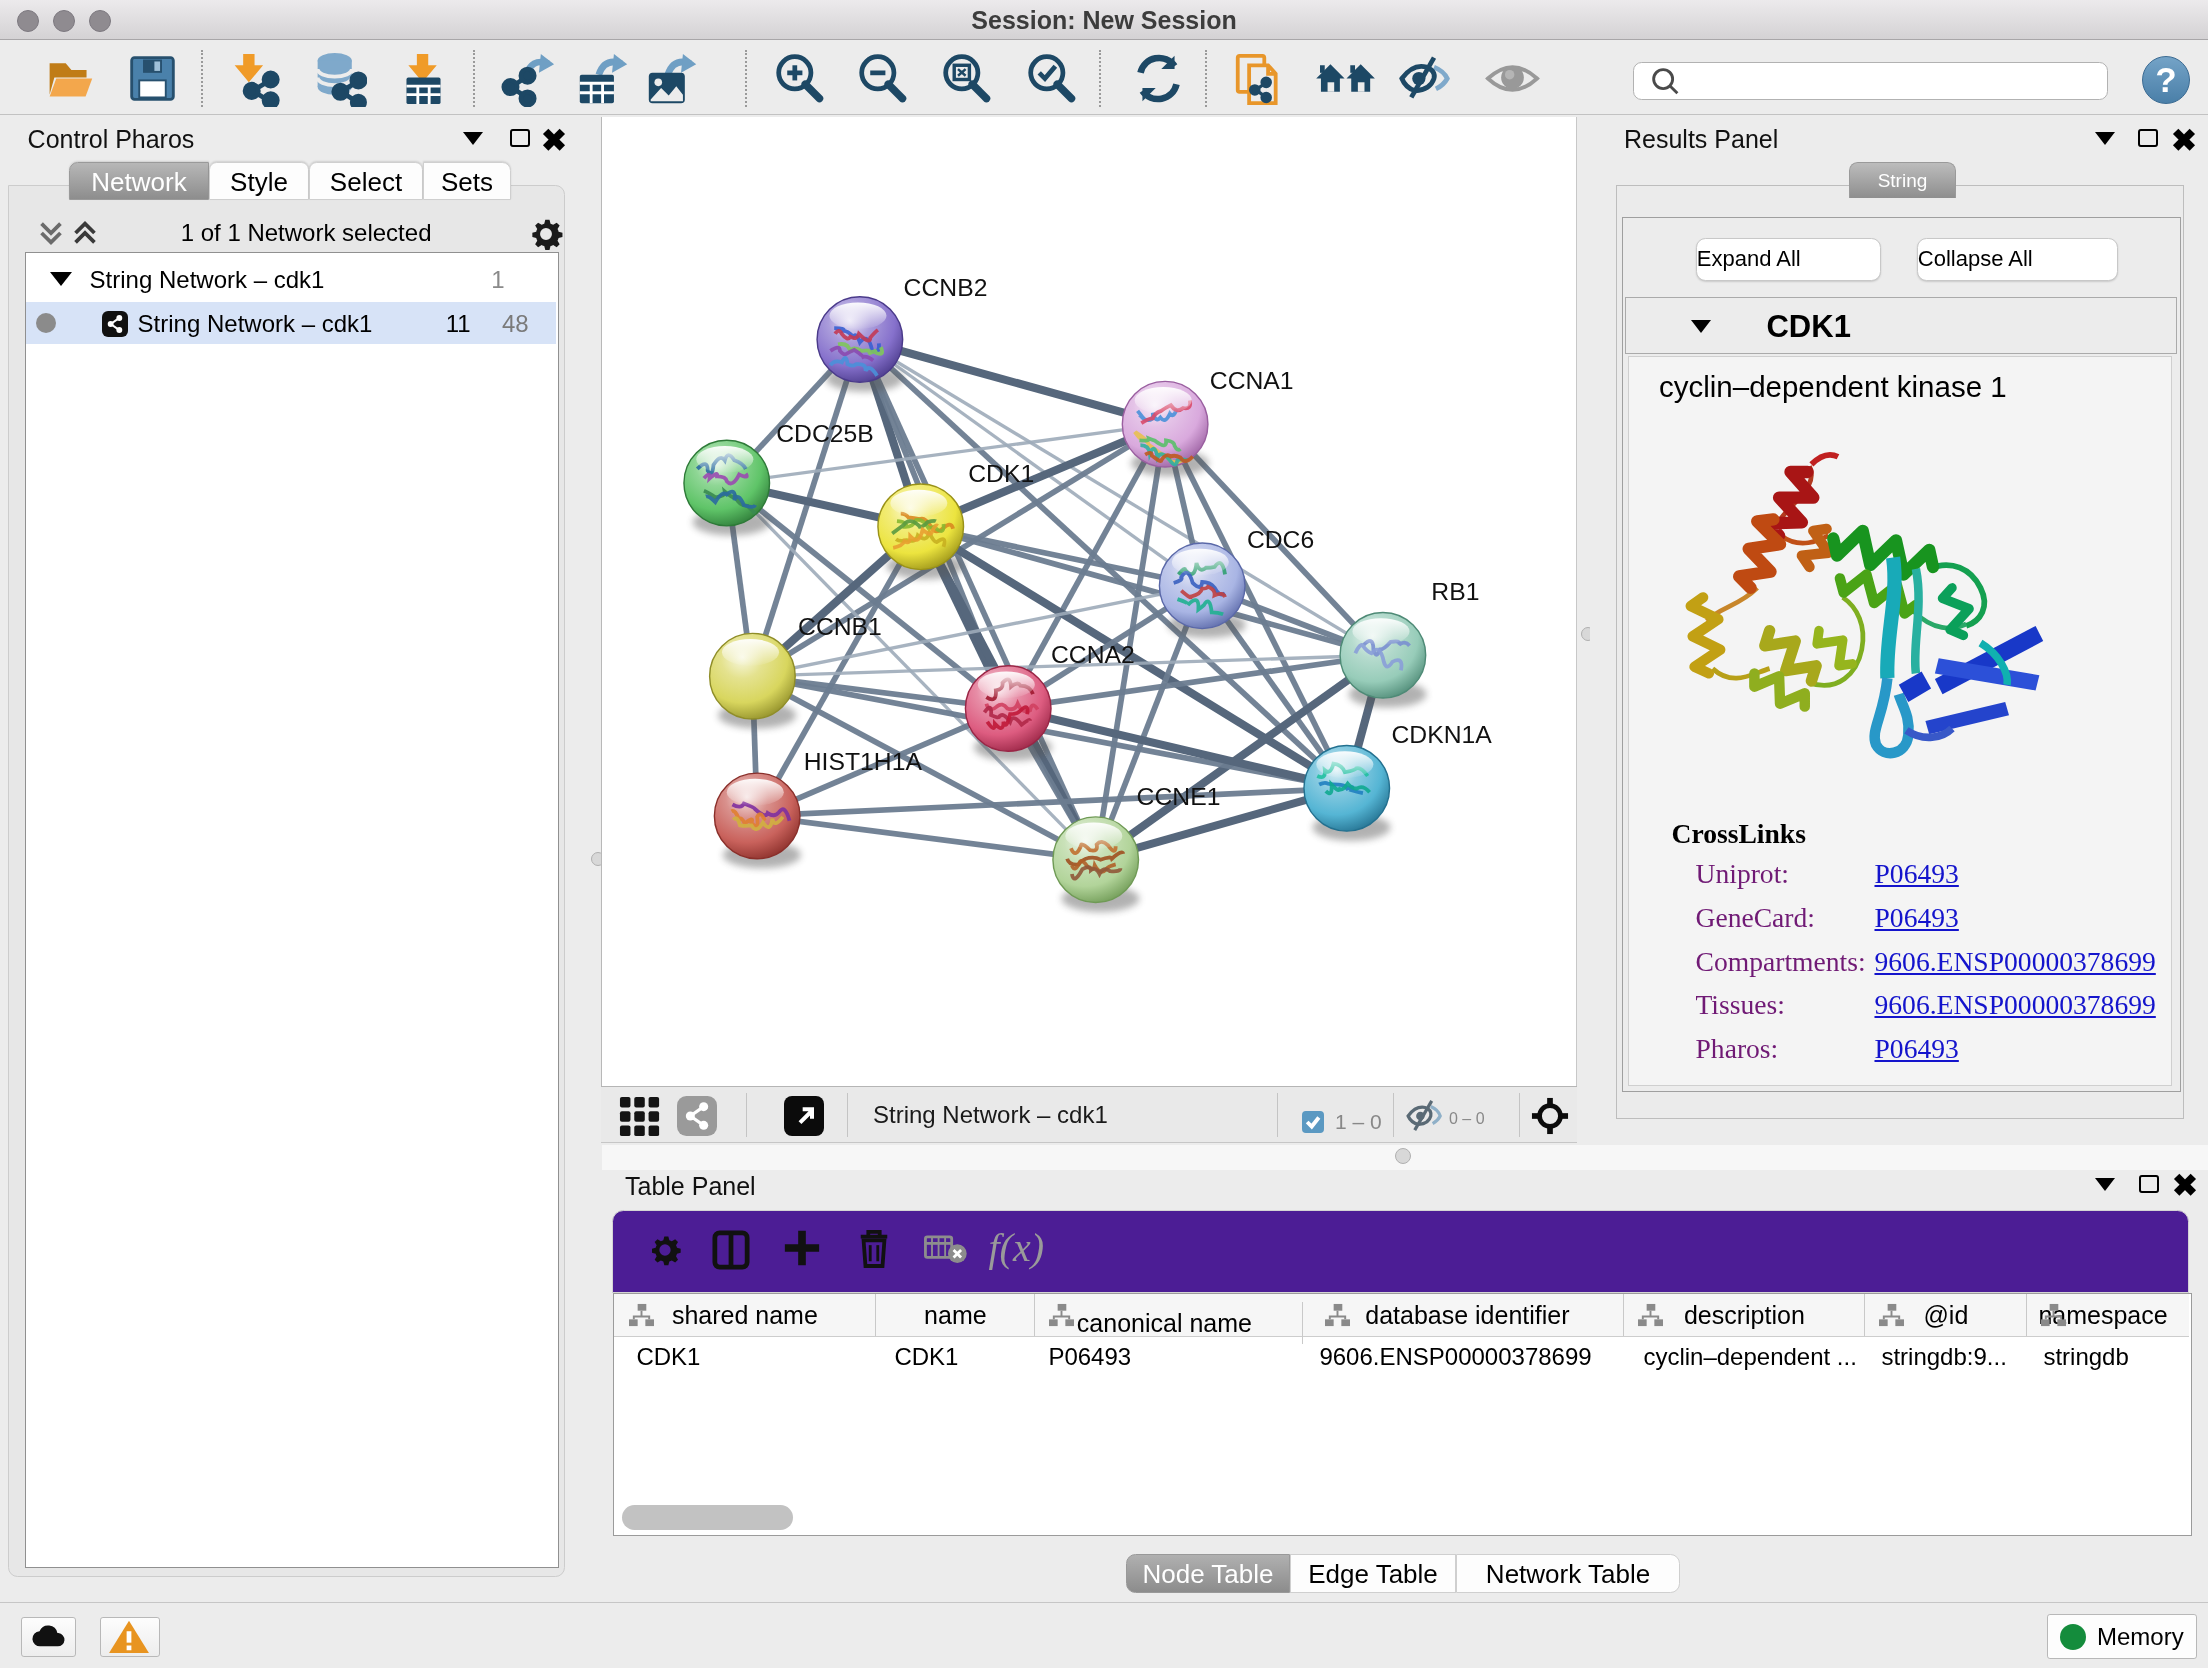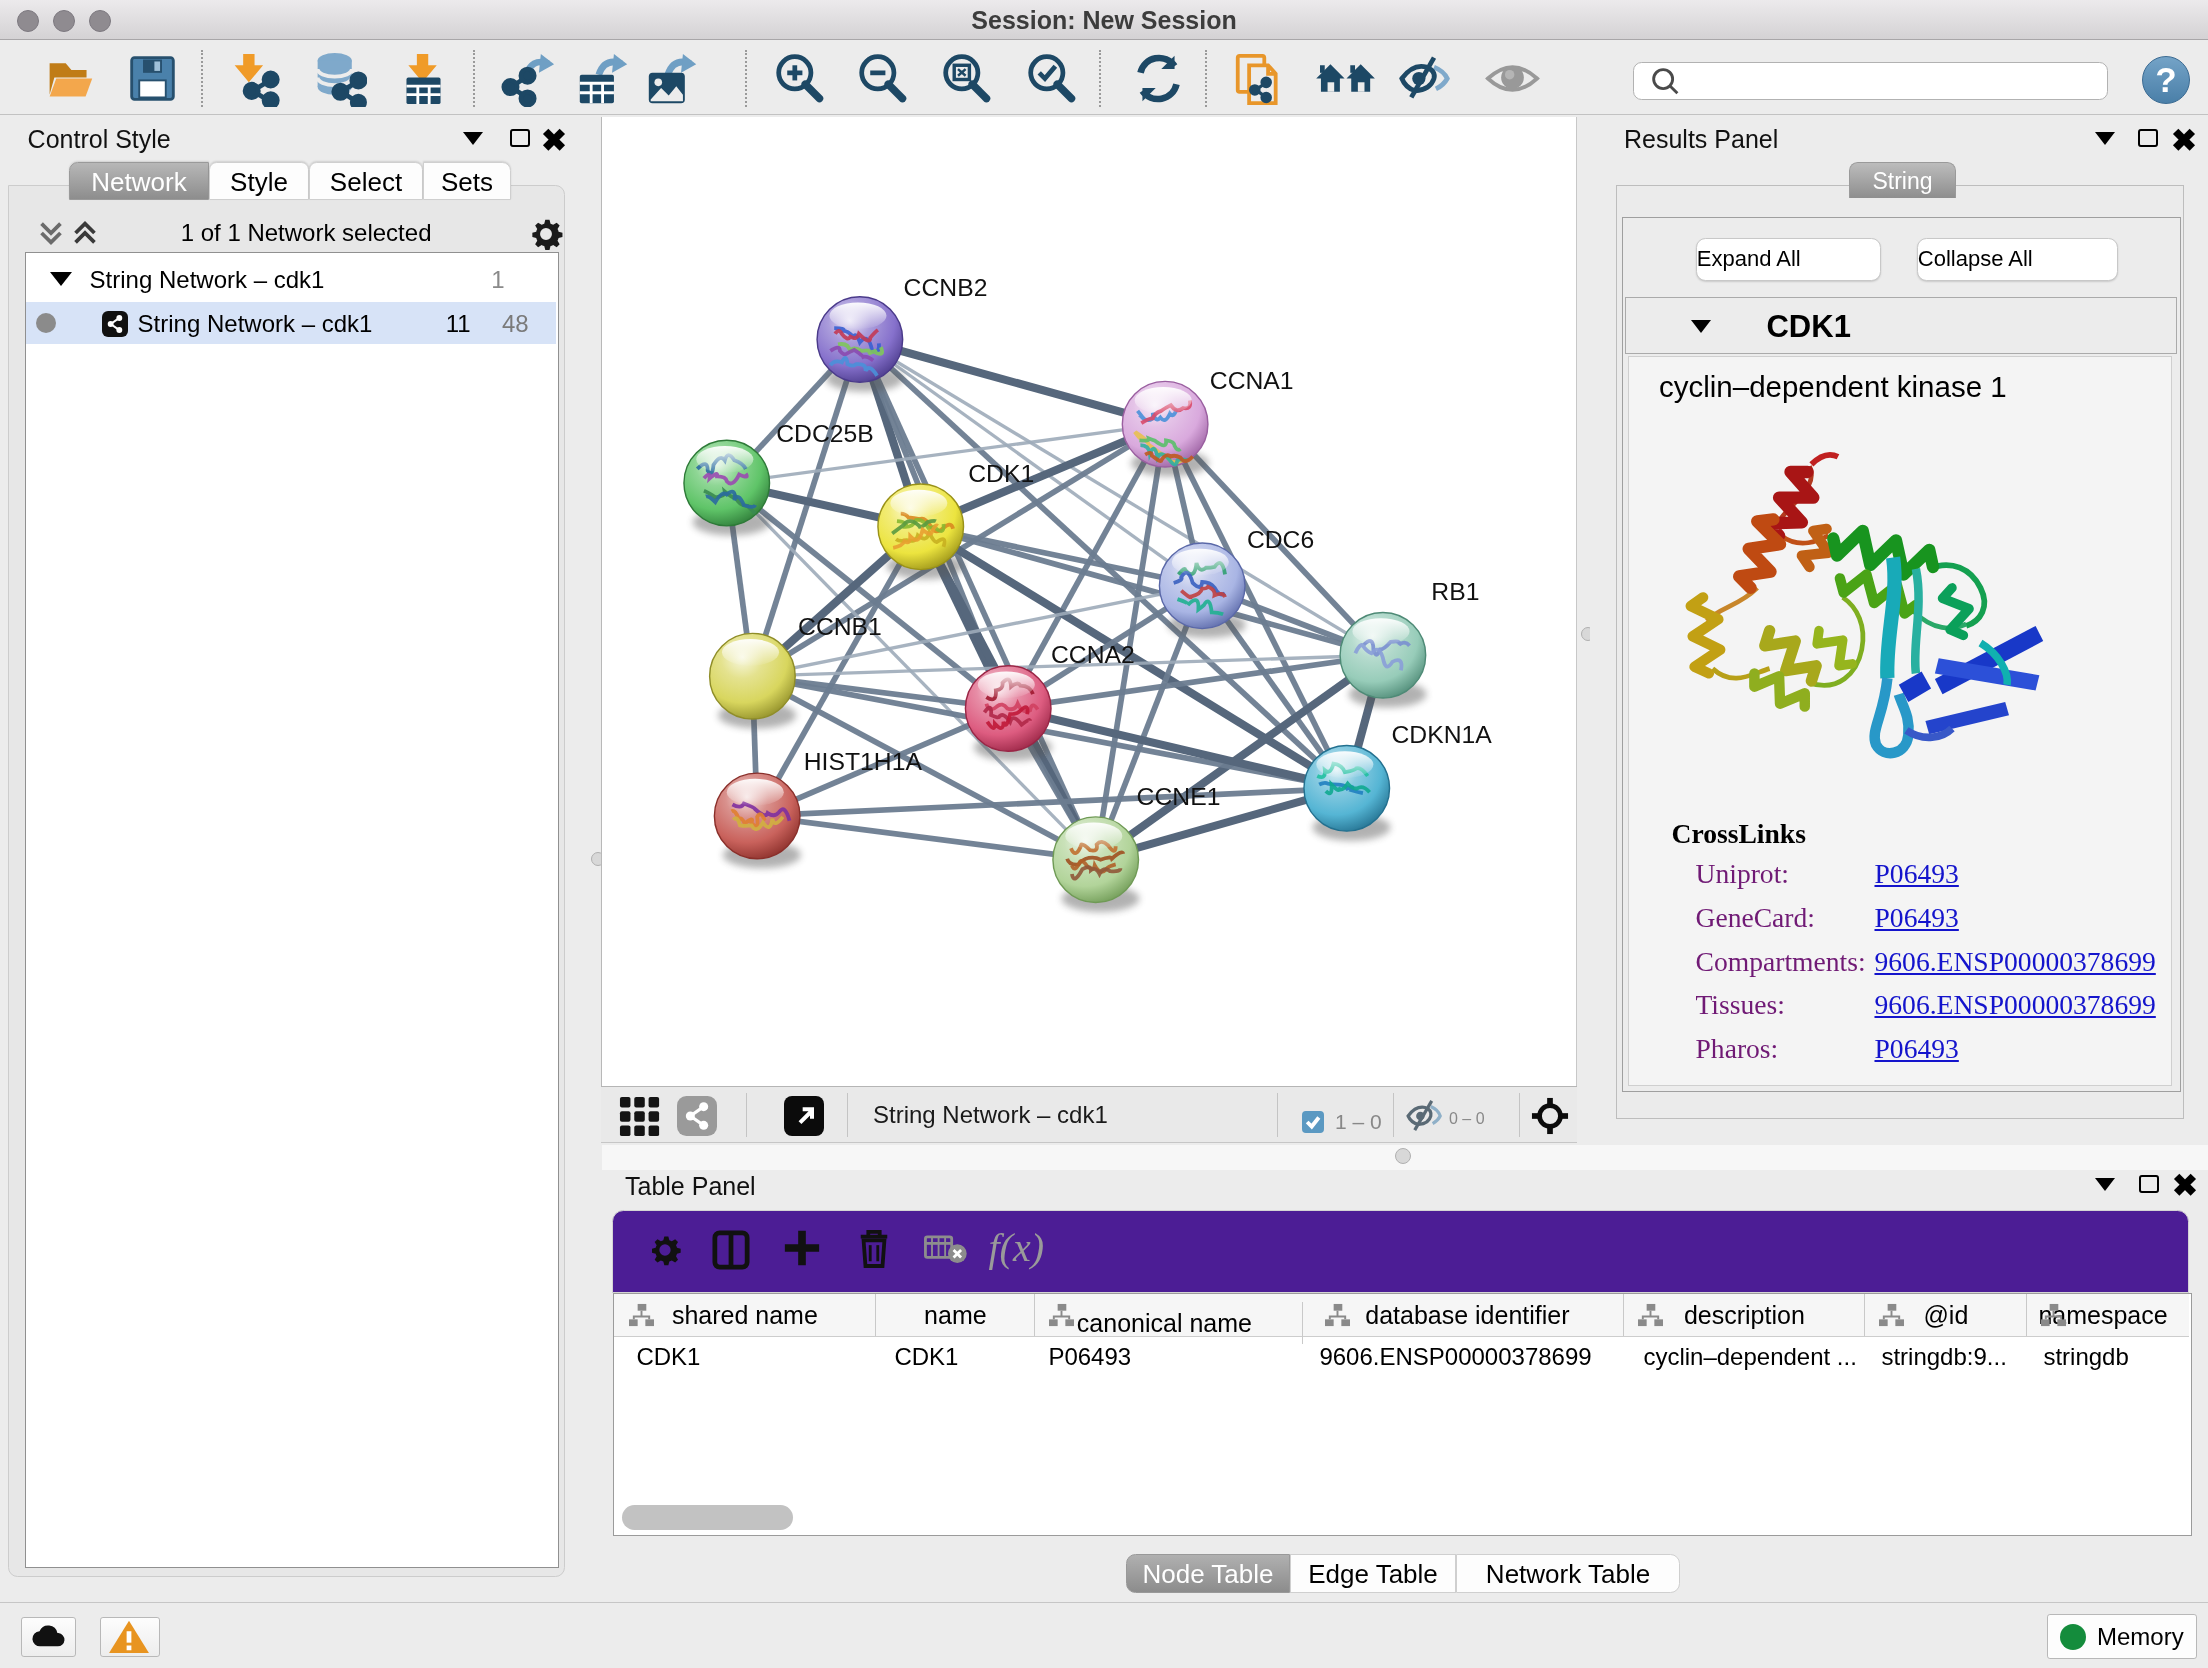--- a/index.html
+++ b/index.html
@@ -26,21 +26,21 @@
 .lrow { position:absolute; left:0; width:530px; height:44px; font-size:24px; }
 #canvas { position:absolute; left:601px; top:117px; width:976px; height:969px; background:#ffffff; border-left:1px solid #b8b8b8; border-right:1px solid #c8c8c8; }
 #cbar { position:absolute; left:601px; top:1086px; width:976px; height:57px; background:#e9e9e9; border-top:1px solid #b5b5b5; border-bottom:1px solid #c6c6c6; }
 .cbsep { position:absolute; top:5.7px; height:44px; width:0; border-left:1.9px solid #c4c4c4; }
 #hsplit { position:absolute; left:602px; top:1145px; width:1606px; height:25px; background:#f7f7f7; }
 #vsplit1 { position:absolute; left:590px; top:117px; width:11.4px; height:1028px; background:#ececec; }
 #vsplit2 { position:absolute; left:1577px; top:117px; width:13.3px; height:1028px; background:#ececec; }
 .knob { position:absolute; border-radius:50%; background:#d8d8d8; border:1px solid #b0b0b0; }
 
 #rpanel { position:absolute; left:1590px; top:117px; width:618px; height:1028px; background:#ececec; }
-#stringtab { position:absolute; left:259px; top:45px; z-index:6; width:107px; height:36px; background:linear-gradient(#bcbcbc,#8e8e8e); border-radius:8.6px 8.6px 0 0; color:#fff; font-size:23px; text-align:center; line-height:36px; border:1px solid #9a9a9a; border-bottom:none; }
+#stringtab { position:absolute; left:259px; top:45px; z-index:6; width:107px; height:36px; background:linear-gradient(#bcbcbc,#8e8e8e); border-radius:8.6px 8.6px 0 0; color:#fff; font-size:19px; text-align:center; line-height:36px; border:1px solid #9a9a9a; border-bottom:none; }
 #rbox { position:absolute; left:26px; top:68px; width:568px; height:934px; border:1px solid #bdbdbd; background:#ebebeb; }
 #rscroll { position:absolute; left:4.8px; top:31px; width:559px; height:875px; border:1.9px solid #9f9f9f; background:#ececec; }
 .rbtn { position:absolute; top:20px; height:43px; background:#fff; border:1.9px solid #c8c8c8; border-radius:9.5px; font-size:22px; text-align:left; line-height:40px; box-shadow:0 1px 1.9px rgba(0,0,0,0.15); }
 #cdkhdr { position:absolute; left:1.9px; top:79px; width:552px; height:57px; background:#ececec; border:1px solid #aaaaaa; }
 #cdkbody { position:absolute; left:5.7px; top:138px; width:544px; height:730px; background:#f4f4f4; border:1px solid #cfcfcf; }
 .serif { font-family:"Liberation Serif",serif; }
 .xlabel { position:absolute; left:66px; font-size:27.6px; color:#701a75; font-family:"Liberation Serif",serif; }
 .xlink { position:absolute; left:245px; font-size:27.6px; color:#1414cc; text-decoration:underline; font-family:"Liberation Serif",serif; }
 
 #tpanel { position:absolute; left:601px; top:1170px; width:1607px; height:432px; background:#ececec; }
@@ -213,21 +213,21 @@
   <div id="searchbox">
     <svg width="38" height="38" viewBox="0 0 40 40" style="position:absolute;left:13.3px;top:-1px;">
       <circle cx="17" cy="18" r="10" fill="none" stroke="#4a4a4a" stroke-width="3"></circle>
       <line x1="24" y1="25" x2="32" y2="33" stroke="#4a4a4a" stroke-width="3"></line>
     </svg>
   </div>
   <div style="position:absolute;left:2142px;top:15px;width:48px;height:48px;border-radius:50%;background:linear-gradient(#74a3c7,#4a7fa8);border:1.9px solid #3a6a92;color:#fff;font-size:35px;font-weight:bold;text-align:center;line-height:46px;">?</div>
 </div>
 
 <div id="cpanel">
-  <div class="ptitle" style="position:absolute;left:27.6px;top:7.6px;">Control Style</div>
+  <div class="ptitle" style="position:absolute;left:27.6px;top:7.6px;">Control Pharos</div>
   <div class="pdrop" style="left:463px;top:15px;"></div>
   <div class="pmax" style="left:510px;top:12.4px;"></div>
   <div class="pclose" style="left:541px;top:7.6px;">✖</div>
   <div class="tab tabsel" style="left:69px;width:140px;border-radius:8.6px 0 0 0;">Network</div>
   <div class="tab" style="left:209px;width:100px;">Style</div>
   <div class="tab" style="left:309px;width:114px;">Select</div>
   <div class="tab" style="left:423px;width:88px;border-radius:0 8.6px 0 0;">Sets</div>
   <div id="groupbox">
     <div id="netbar">
       <svg width="34" height="34" viewBox="0 0 36 36" style="position:absolute;left:25px;top:1.9px;">

